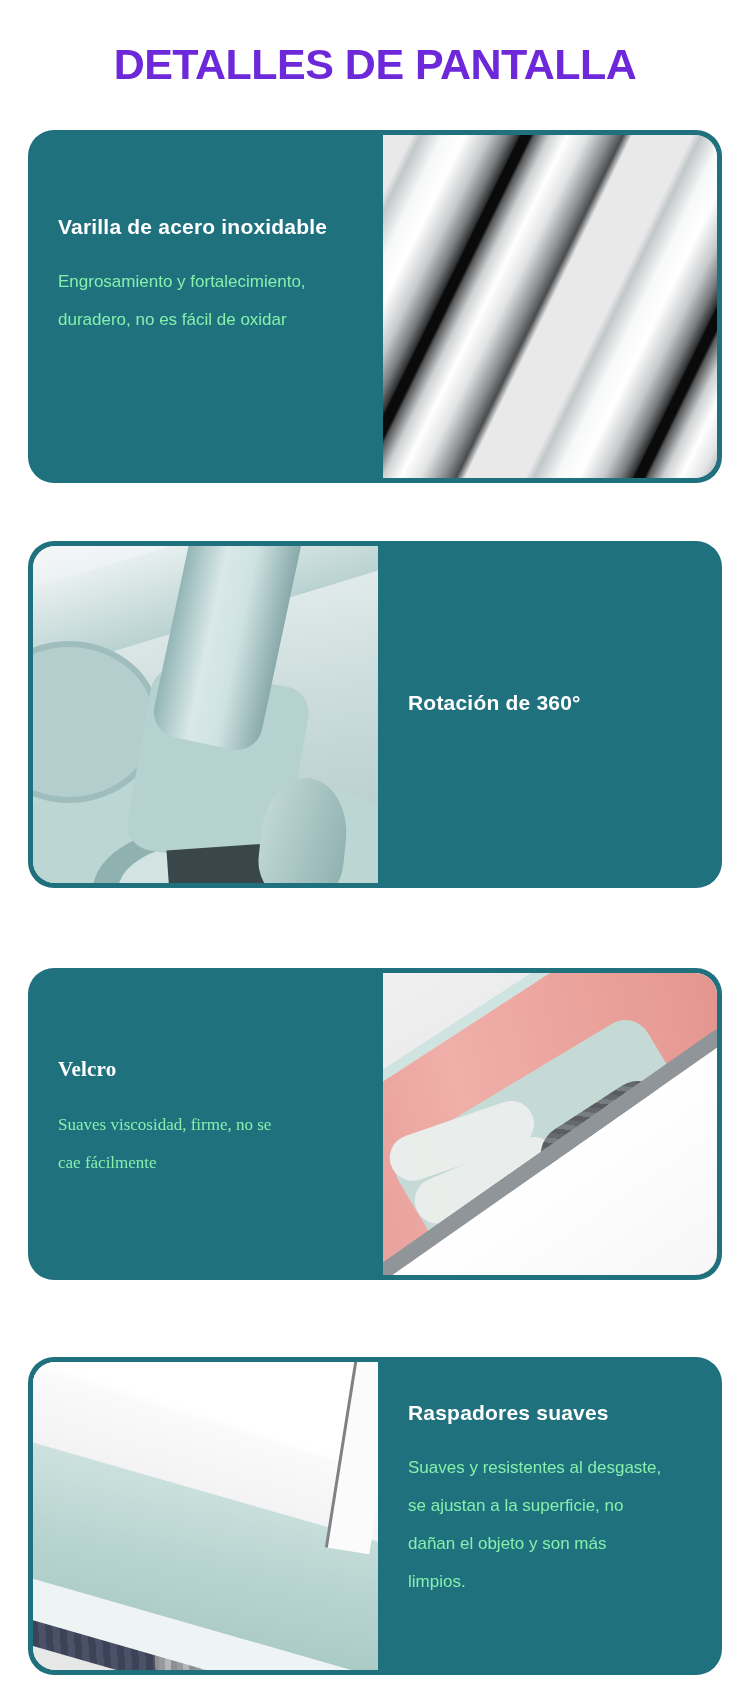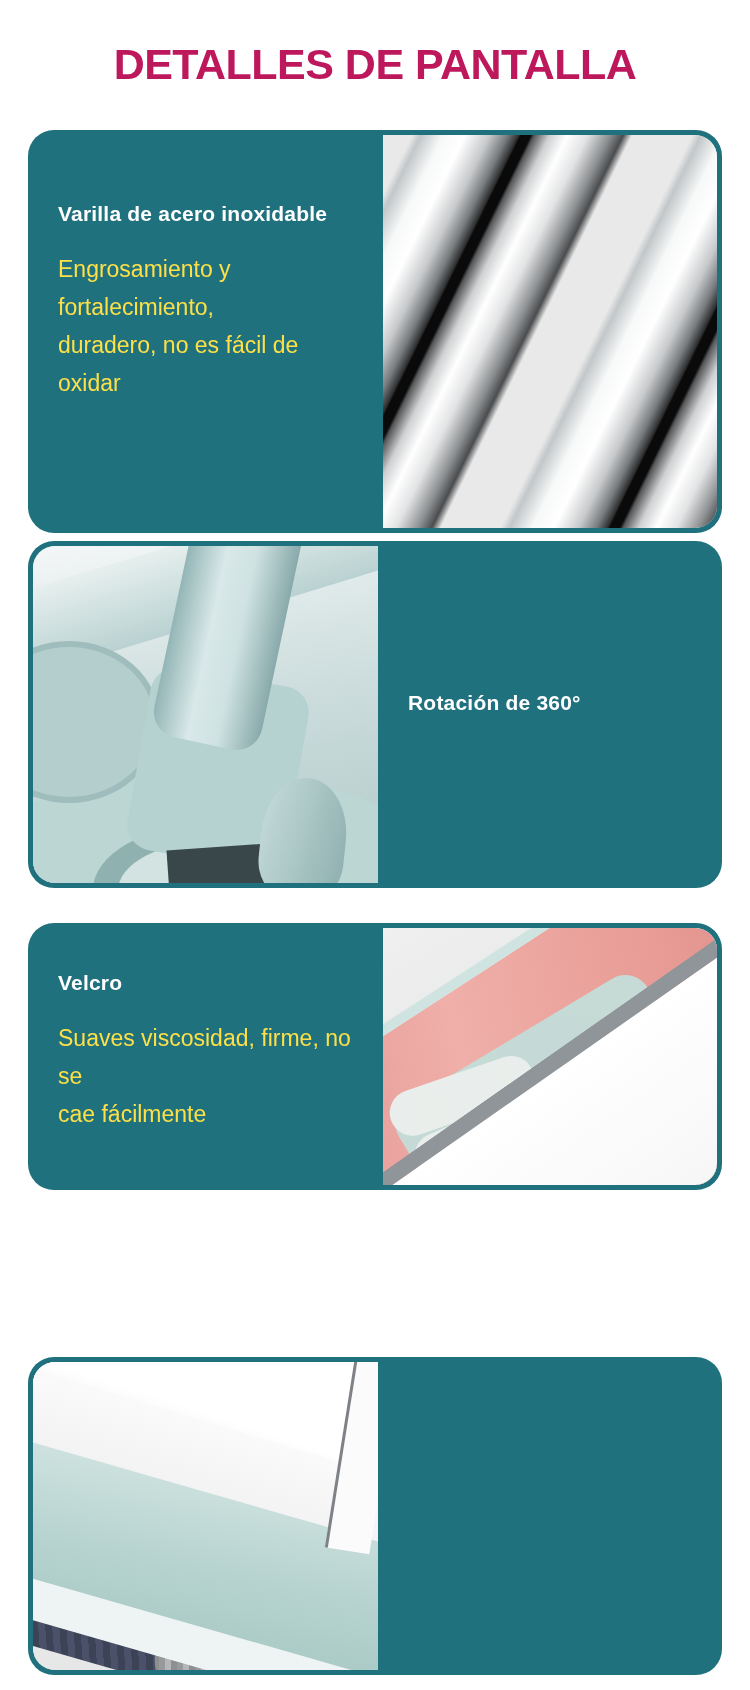--- a/index.html
+++ b/index.html
@@ -4,48 +4,48 @@
 <style>
   html,body{margin:0;padding:0;}
   body{
     width:750px;height:1690px;position:relative;overflow:hidden;
     background:#ffffff;
     font-family:"Liberation Sans", sans-serif;
   }
   .page-title{
     position:absolute;top:40px;left:0;right:0;margin:0;
     text-align:center;font-size:43px;font-weight:800;letter-spacing:-0.5px;
-    color:#be185d;
+    color:#6d28d9;
   }
   .card{
     position:absolute;left:28px;width:694px;
     background:#1f717e;border-radius:26px;overflow:hidden;
   }
-  .card-1{top:130px;height:403px;}
+  .card-1{top:130px;height:353px;}
   .card-2{top:541px;height:347px;}
-  .card-3{top:923px;height:267px;}
+  .card-3{top:968px;height:312px;font-family:Liberation Serif, serif;}
   .card-4{top:1357px;height:318px;}
 
   .card-text{
     position:absolute;top:0;bottom:0;
     display:flex;flex-direction:column;justify-content:center;
     box-sizing:border-box;
   }
   .text-left .card-text{left:0;width:350px;padding:0 14px 0 30px;}
   .text-right .card-text{left:350px;right:0;padding:0 16px 0 30px;}
   .card-1 .card-text{padding-bottom:60px;}
   .card-3 .card-text{padding-bottom:10px;}
   .card-4 .card-text{padding-bottom:30px;}
 
   .card-title{
     margin:0 0 24px 0;font-size:21px;font-weight:700;color:#ffffff;
     letter-spacing:0.2px;
   }
   .card-body{
-    margin:0;font-size:23px;line-height:38px;color:#fde047;
+    margin:0;font-size:17px;line-height:38px;color:#86efac;
     white-space:pre-line;font-weight:400;
   }
 
   .card-photo{
     position:absolute;top:5px;bottom:5px;overflow:hidden;background:#e8e8e8;
   }
   .photo-right{left:355px;right:5px;border-radius:0 22px 22px 0;}
   .photo-left{left:5px;width:345px;border-radius:22px 0 0 22px;}
   .card-photo > div{position:absolute;}
 
@@ -180,13 +180,20 @@
   <div class="card-photo photo-left">
     <div class="scraper-bg"></div>
     <div class="scraper-plate"></div>
     <div class="scraper-face"></div>
     <div class="scraper-navy"></div>
     <div class="scraper-fringe"></div>
     <div class="scraper-mint"></div>
     <div class="scraper-rim"></div>
     <div class="scraper-rightedge"></div>
   </div>
+  <div class="card-text">
+    <h2 class="card-title">Raspadores suaves</h2>
+    <p class="card-body">Suaves y resistentes al desgaste,
+se ajustan a la superficie, no
+dañan el objeto y son más
+limpios.</p>
+  </div>
 </section>
 
 </body></html>

